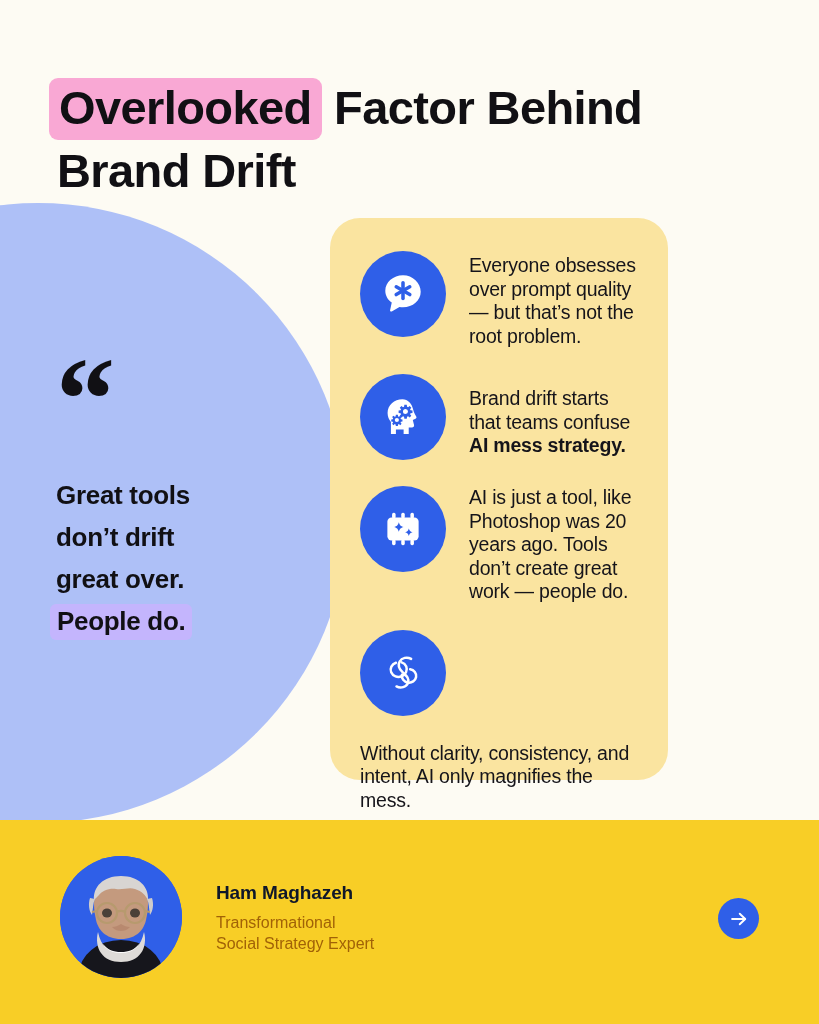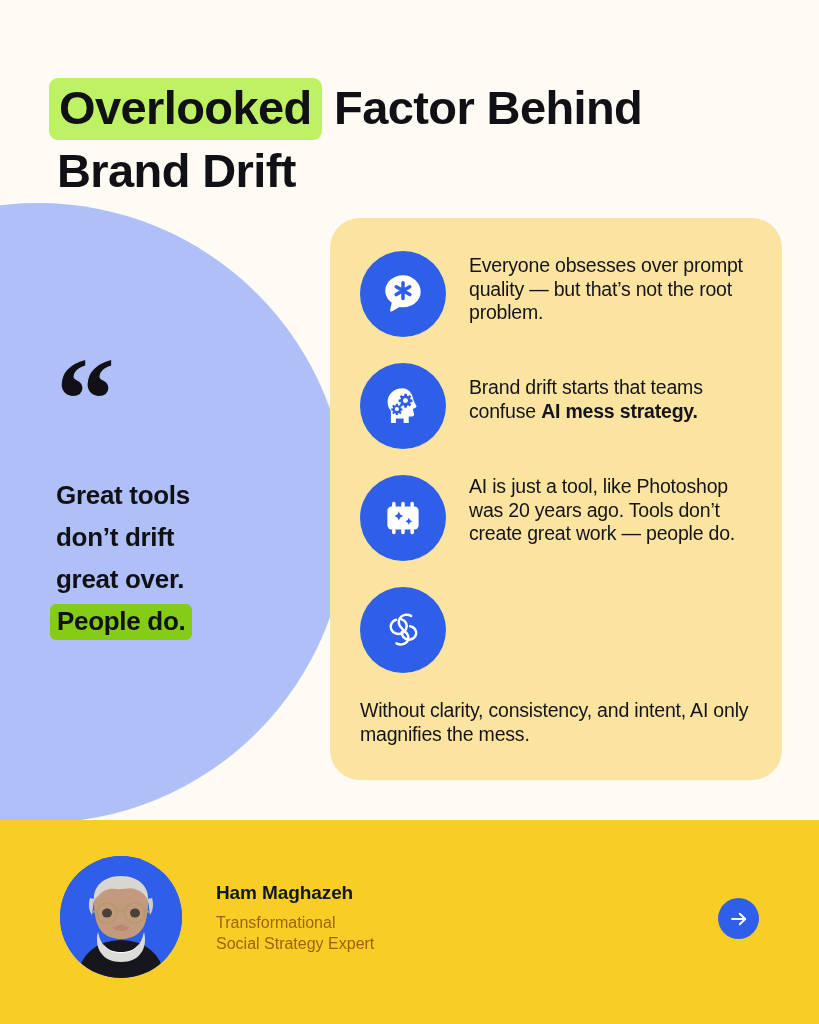--- a/index.html
+++ b/index.html
@@ -27,21 +27,21 @@
     left:57px; top:76px;
     width:690px;
     z-index:3;
     font-size:47px;
     line-height:63px;
     font-weight:bold;
     letter-spacing:-0.6px;
     color:#111014;
   }
   .hl-mark{
-    background:#bef264;
+    background:#f9a8d4;
     border-radius:9px;
     padding:3px 10px 6px 10px;
     margin-left:-8px;
     box-decoration-break:clone;
     -webkit-box-decoration-break:clone;
   }
 
   
   .quote-wrap{
     position:absolute;
@@ -60,33 +60,33 @@
   }
   .quote-text{
     margin-top:46px;
     font-size:26px;
     line-height:42px;
     font-weight:bold;
     color:#111014;
     letter-spacing:-0.3px;
   }
   .quote-hl{
-    background:#84cc16;
+    background:#c4b5fd;
     border-radius:6px;
     padding:2px 7px 4px 7px;
     margin-left:-6px;
     box-decoration-break:clone;
     -webkit-box-decoration-break:clone;
   }
 
   
   .card{
     position:absolute;
     left:330px; top:218px;
-    width:452px; height:562px;
+    width:338px; height:562px;
     background:#FAE4A0;
     border-radius:30px;
     z-index:2;
     padding:33px 30px 30px 30px;
   }
   .row{
     display:flex;
     align-items:flex-start;
     gap:23px;
     margin-bottom:26px;

